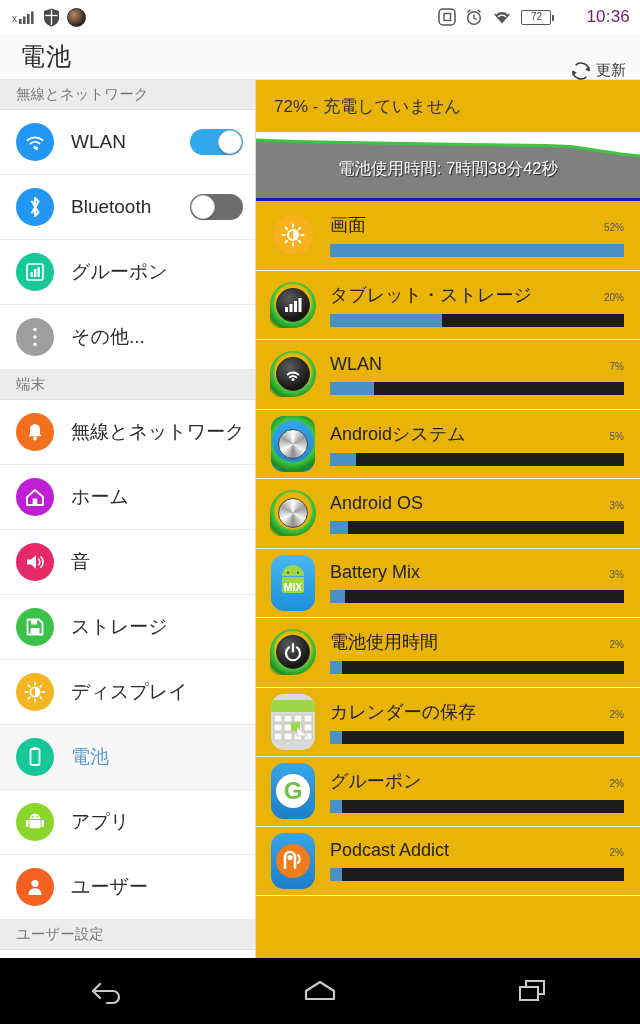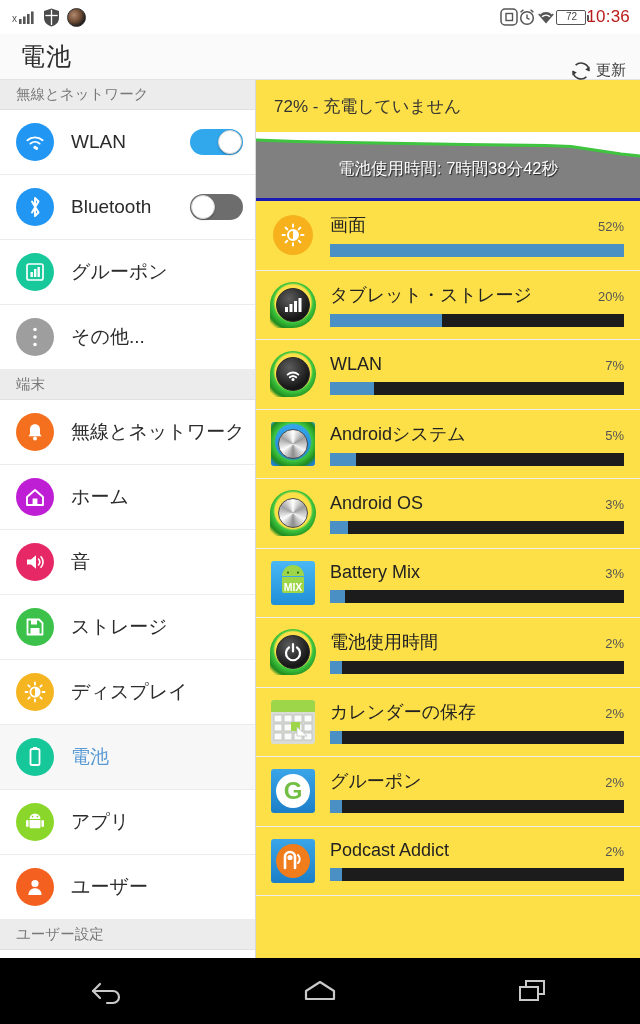--- a/index.html
+++ b/index.html
@@ -13,22 +13,22 @@
 
   
   .statusbar {
     height: 34px; width: 100%;
     background: #ffffff;
     display: flex; align-items: center;
     padding: 0 10px 0 12px;
     color: #3a3a3a;
   }
   .sb-left { display: flex; align-items: center; gap: 7px; }
-  .sb-right { display: flex; align-items: center; margin-left: auto; }
-  .sb-time { font-size: 17px; color: #b91c1c; letter-spacing: .2px; }
+  .sb-right { display: flex; align-items: center; gap: 9px; margin-left: auto; }
+  .sb-time { font-size: 17px; color: #701a75; letter-spacing: .2px; margin-left: 26px; }
   .sb-ico { display: block; }
   .avatar-ico {
     width: 19px; height: 19px; border-radius: 50%;
     background: radial-gradient(circle at 35% 35%, #b08a6e 0%, #6e4a33 45%, #1d1d1d 75%);
     border: 1.5px solid #2b2b2b;
   }
   .batt-box {
     width: 30px; height: 15px; border: 1.6px solid #555; border-radius: 2px;
     position: relative; display: flex; align-items: center; justify-content: center;
   }
@@ -98,21 +98,21 @@
   .toggle .knob {
     position: absolute; top: 1px;
     width: 24px; height: 24px; border-radius: 50%;
     background: #fff; border: 1px solid #d0d0d0;
     box-shadow: 0 1px 2px rgba(0,0,0,.25);
   }
   .toggle.on .knob { right: 1px; }
   .toggle.off .knob { left: 1px; }
 
   
-  .main { flex: 1; height: 100%; background: #fde047; overflow: hidden; position: relative; }
+  .main { flex: 1; height: 100%; background: #eab308; overflow: hidden; position: relative; }
   .batt-status {
     height: 52px; display: flex; align-items: center;
     padding-left: 18px; font-size: 17px; color: #333;
   }
   .graph {
     position: relative; height: 66px; width: 100%;
     background: #ffffff; overflow: hidden;
   }
   .graph svg { display: block; width: 100%; height: 100%; }
   .graph-label {
@@ -129,21 +129,21 @@
     border-bottom: 1px solid #ededed;
   }
   .app-icon {
     width: 46px; height: 46px; flex: 0 0 46px;
     position: relative;
     display: flex; align-items: center; justify-content: center;
   }
   .app-body { flex: 1; margin-left: 14px; }
   .app-top { display: flex; align-items: baseline; justify-content: center; }
   .app-name { font-size: 18px; color: #222; }
-  .app-pct { margin-left: auto; font-size: 13px; color: #555; }
+  .app-pct { margin-left: auto; font-size: 10px; color: #555; }
   .bar-track {
     margin-top: 7px; height: 13px; width: 100%;
     background: #1c1c1c;
   }
   .bar-fill { height: 100%; background: #4a90c4; }
 
   
   .gloss-disc {
     width: 30px; height: 30px; border-radius: 50%;
     background: conic-gradient(from 0deg, #fff, #9b9b9b, #f2f2f2, #8d8d8d, #fdfdfd, #a2a2a2, #fff);
@@ -155,21 +155,21 @@
     background: radial-gradient(circle at 50% 45%, rgba(60,200,60,.0) 52%, #3ec63e 58%, #1f8a1f 78%, rgba(0,0,0,0) 90%);
   }
   .dark-circle {
     width: 34px; height: 34px; border-radius: 50%;
     background: radial-gradient(circle at 38% 30%, #5c5c5c, #161616 70%);
     border: 1.5px solid #2a2a2a;
     display: flex; align-items: center; justify-content: center;
     position: relative; z-index: 2;
   }
   .sq-icon {
-    width: 44px; height: 44px; border-radius: 3px;
+    width: 44px; height: 56px; border-radius: 13px;
     display: flex; align-items: center; justify-content: center;
     position: relative; overflow: hidden;
   }
 
   
   .navbar {
     position: absolute; left: 0; bottom: 0;
     width: 100%; height: 66px; background: #000;
     display: flex; align-items: center; justify-content: space-around;
   }

